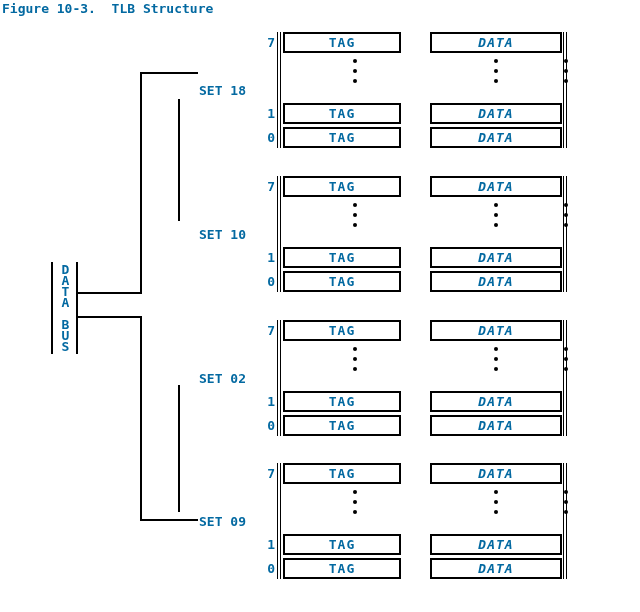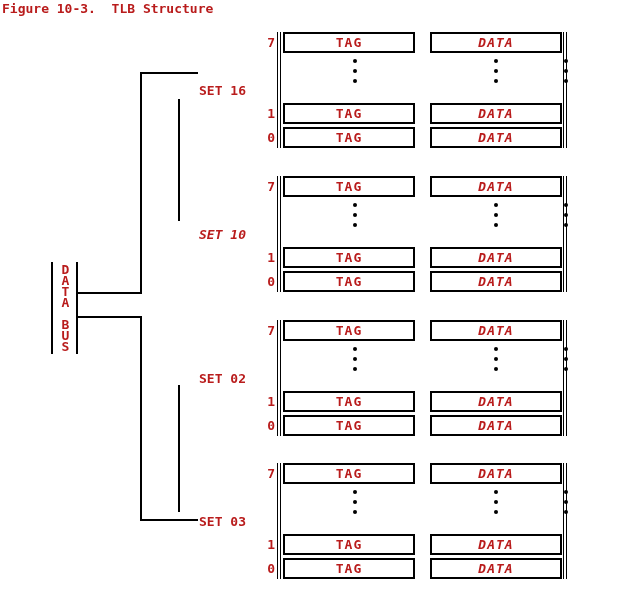--- a/index.html
+++ b/index.html
@@ -4,21 +4,21 @@
 <style>
   * { box-sizing: border-box; }
   html, body { margin: 0; padding: 0; background: #ffffff; }
   #canvas {
     position: relative;
     width: 640px;
     height: 612px;
     background: #ffffff;
     font-family: "DejaVu Sans Mono", "Liberation Mono", monospace;
     font-weight: bold;
-    color: #b91c1c;
+    color: #0369a1;
     overflow: hidden;
   }
   .title {
     position: absolute;
     left: 2px; top: 1px;
     font-size: 13px;
     white-space: pre;
   }
   .hline { position: absolute; height: 2px; background: #000; }
   .vline { position: absolute; width: 2px; background: #000; }
@@ -29,21 +29,21 @@
     text-align: center;
     font-size: 13px;
     line-height: 11px;
   }
   .setlabel {
     position: absolute;
     left: 199px;
     font-size: 13px;
     white-space: pre;
   }
-  .s1 { top: 83px; } .s2 { top: 227px; font-style: italic; } .s3 { top: 371px; } .s4 { top: 514px; }
+  .s1 { top: 83px; } .s2 { top: 227px; } .s3 { top: 371px; } .s4 { top: 514px; }
 
   .group { position: absolute; left: 262px; width: 314px; height: 116px; }
   .g1 { top: 32px; } .g2 { top: 176px; } .g3 { top: 320px; } .g4 { top: 463px; }
 
   .drail {
     position: absolute;
     top: 0; height: 116px; width: 4px;
     border-left: 1px solid #000;
     border-right: 1px solid #000;
   }
@@ -63,21 +63,21 @@
     position: absolute;
     height: 21px;
     border: 2px solid #000;
     display: flex;
     align-items: center;
     justify-content: center;
     font-size: 13px;
     letter-spacing: 1px;
     background: #fff;
   }
-  .cell.tag { left: 21px;  width: 132px; }
+  .cell.tag { left: 21px;  width: 118px; }
   .cell.dat { left: 168px; width: 132px; font-style: italic; }
   .cell.row7 { top: 0; } .cell.row1 { top: 71px; } .cell.row0 { top: 95px; }
 
   .dot {
     position: absolute;
     width: 4px; height: 4px;
     border-radius: 50%;
     background: #000;
   }
   .dot.c1 { left: 91px; } .dot.c2 { left: 232px; } .dot.c3 { left: 302px; }
@@ -102,24 +102,24 @@
 
   <div class="hline" style="left:78px; top:292px; width:64px;"></div>
   <div class="hline" style="left:78px; top:316px; width:64px;"></div>
   <div class="vline" style="left:140px; top:72px; height:222px;"></div>
   <div class="hline" style="left:140px; top:72px; width:58px;"></div>
   <div class="vline" style="left:140px; top:316px; height:205px;"></div>
   <div class="hline" style="left:140px; top:519px; width:58px;"></div>
   <div class="vline" style="left:178px; top:99px; height:122px;"></div>
   <div class="vline" style="left:178px; top:385px; height:127px;"></div>
 
-  <div class="setlabel s1">SET 16</div>
+  <div class="setlabel s1">SET 18</div>
   <div class="setlabel s2">SET 10</div>
   <div class="setlabel s3">SET 02</div>
-  <div class="setlabel s4">SET 03</div>
+  <div class="setlabel s4">SET 09</div>
 
   <div class="group g1">
     <div class="drail left"></div>
     <div class="drail right"></div>
     <div class="rownum n7">7</div>
     <div class="cell tag row7">TAG</div>
     <div class="cell dat row7">DATA</div>
     <i class="dot c1 r1"></i>
     <i class="dot c1 r2"></i>
     <i class="dot c1 r3"></i>

